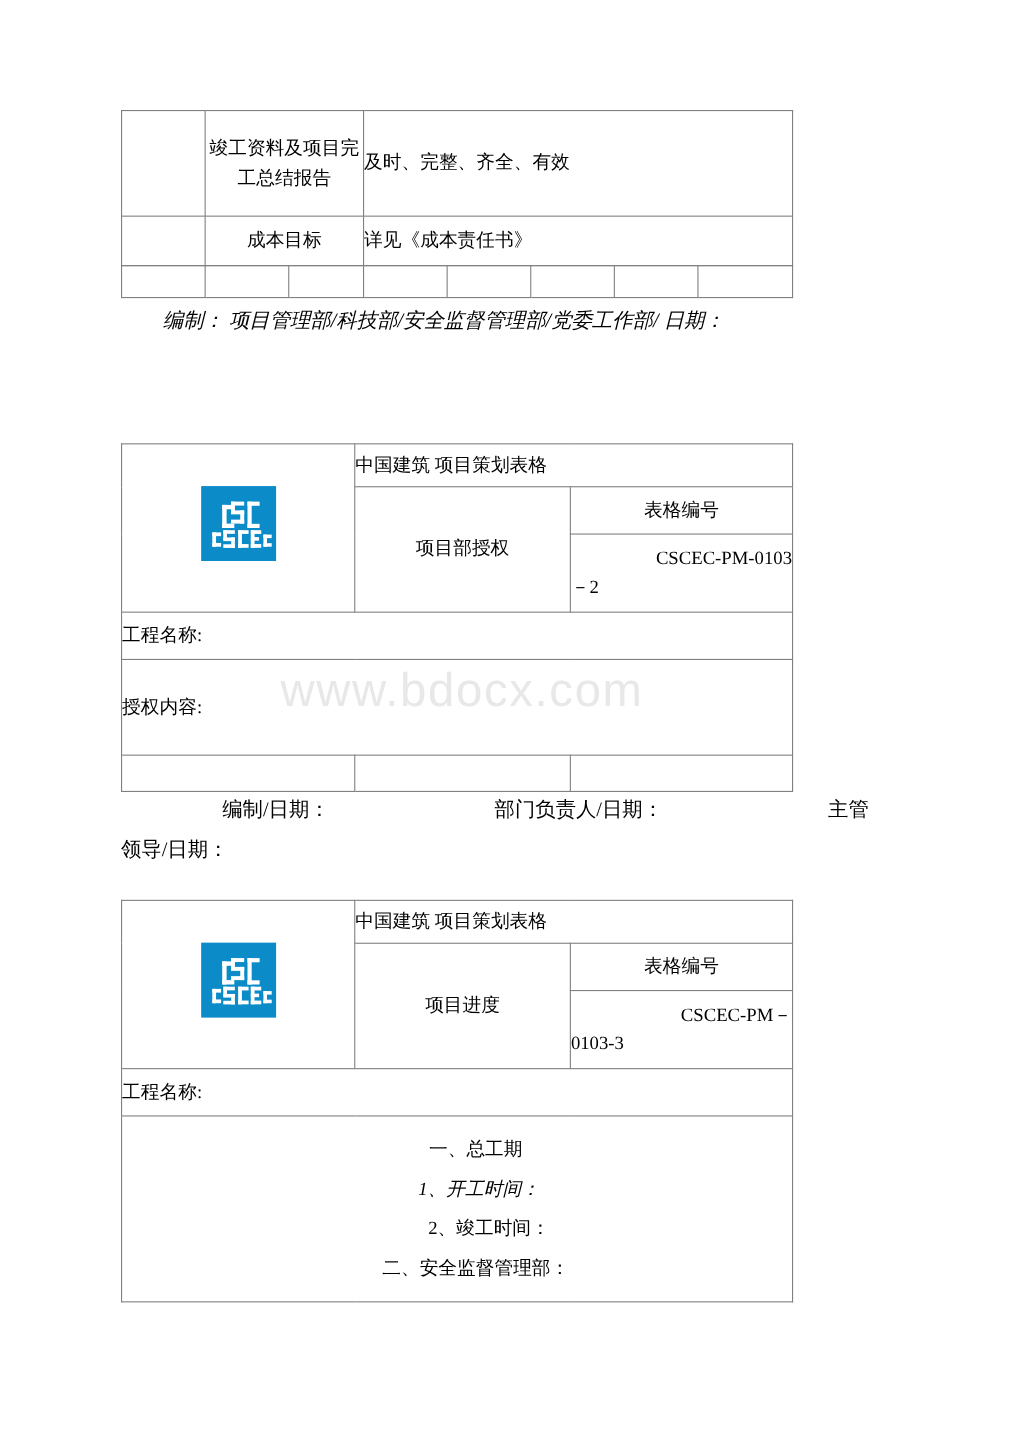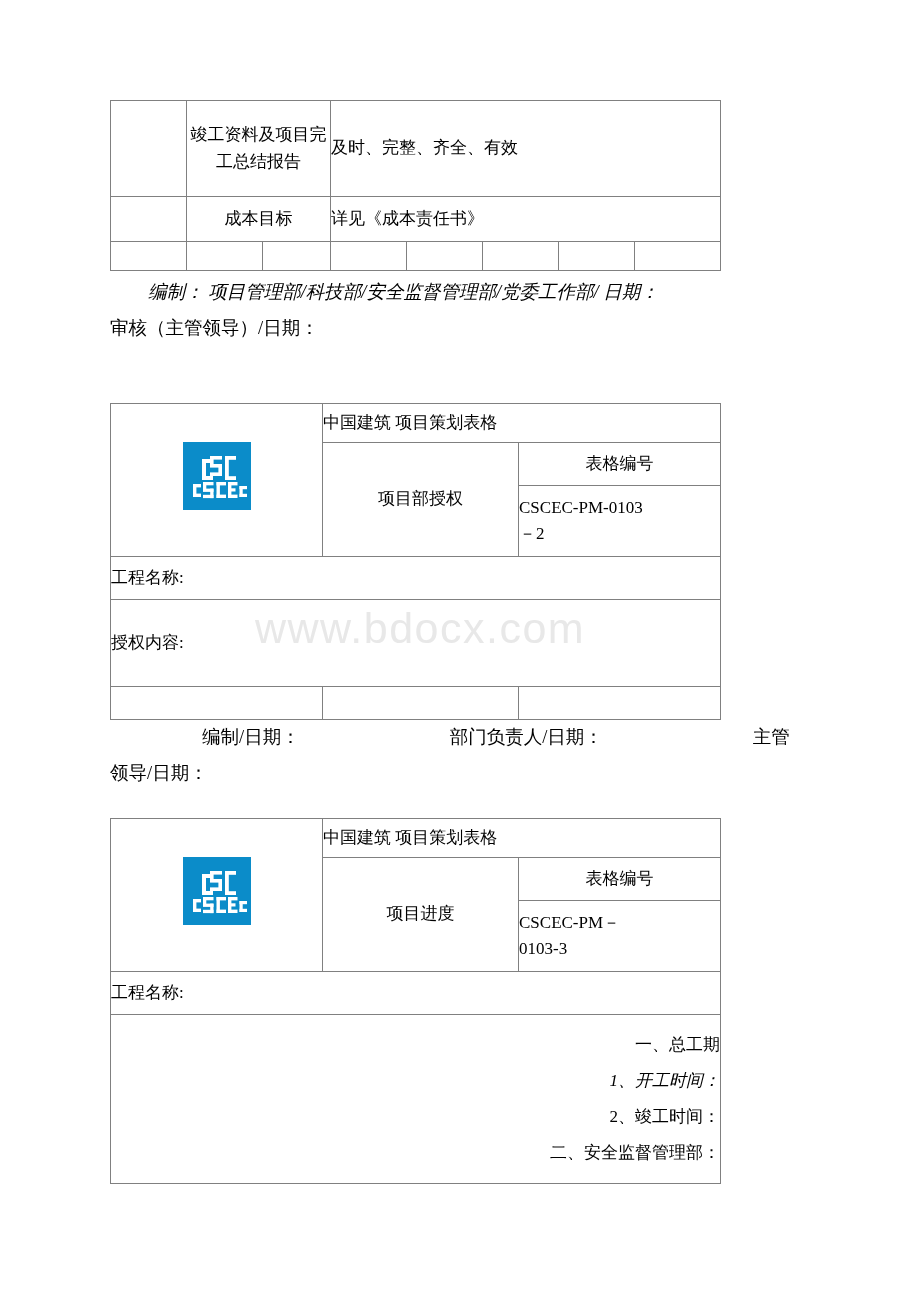--- a/index.html
+++ b/index.html
@@ -124,42 +124,42 @@
     text-align: center;
     font-size: 17px;
   }
   .formno-value-cell {
     height: 70px;
     text-align: center;
     font-size: 17px;
     padding: 3px 6px;
     line-height: 1.75;
   }
-  .formno-value-cell .fn-1 { display:block; text-align:left; }
+  .formno-value-cell .fn-1 { display:block; text-align:right; }
   .formno-value-cell .fn-2 { display:block; text-align:left; }
 
   .row-name-cell {
     height: 42px;
     text-align: left;
     padding-left: 34px;
     font-size: 17px;
   }
   .row-content-cell {
     height: 86px;
     text-align: left;
     padding-left: 34px;
     vertical-align: top;
     padding-top: 7px;
     font-size: 17px;
   }
   .blank-row-cell { height: 32px; }
 
   
   .body-list-cell {
-    text-align: right;
+    text-align: center;
     vertical-align: top;
     padding: 9px 0 12px 0;
     height: 168px;
   }
   .body-list-cell .bl {
     display: block;
     font-size: 17px;
     line-height: 2.12;
     white-space: nowrap;
   }
@@ -227,21 +227,20 @@
         <td></td>
         <td></td>
         <td></td>
         <td></td>
       </tr>
     </tbody>
   </table>
 
   <div class="sig-block" id="sig-one">
     <div class="line1">编制： 项目管理部/科技部/安全监督管理部/党委工作部/ 日期：</div>
-    <div class="line2">审核（主管领导）/日期：</div>
   </div>
 
   <table class="doc header-table" id="table-two">
     <colgroup>
       <col style="width:212px">
       <col style="width:196px">
       <col style="width:202px">
     </colgroup>
     <tbody>
       <tr>

